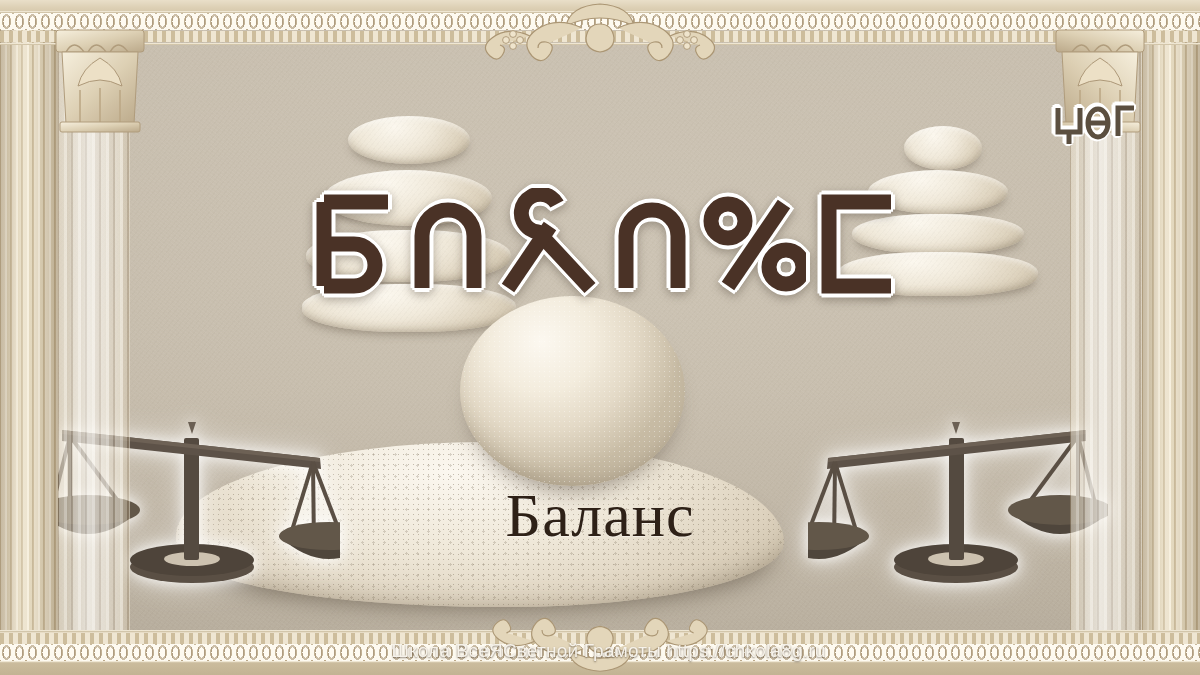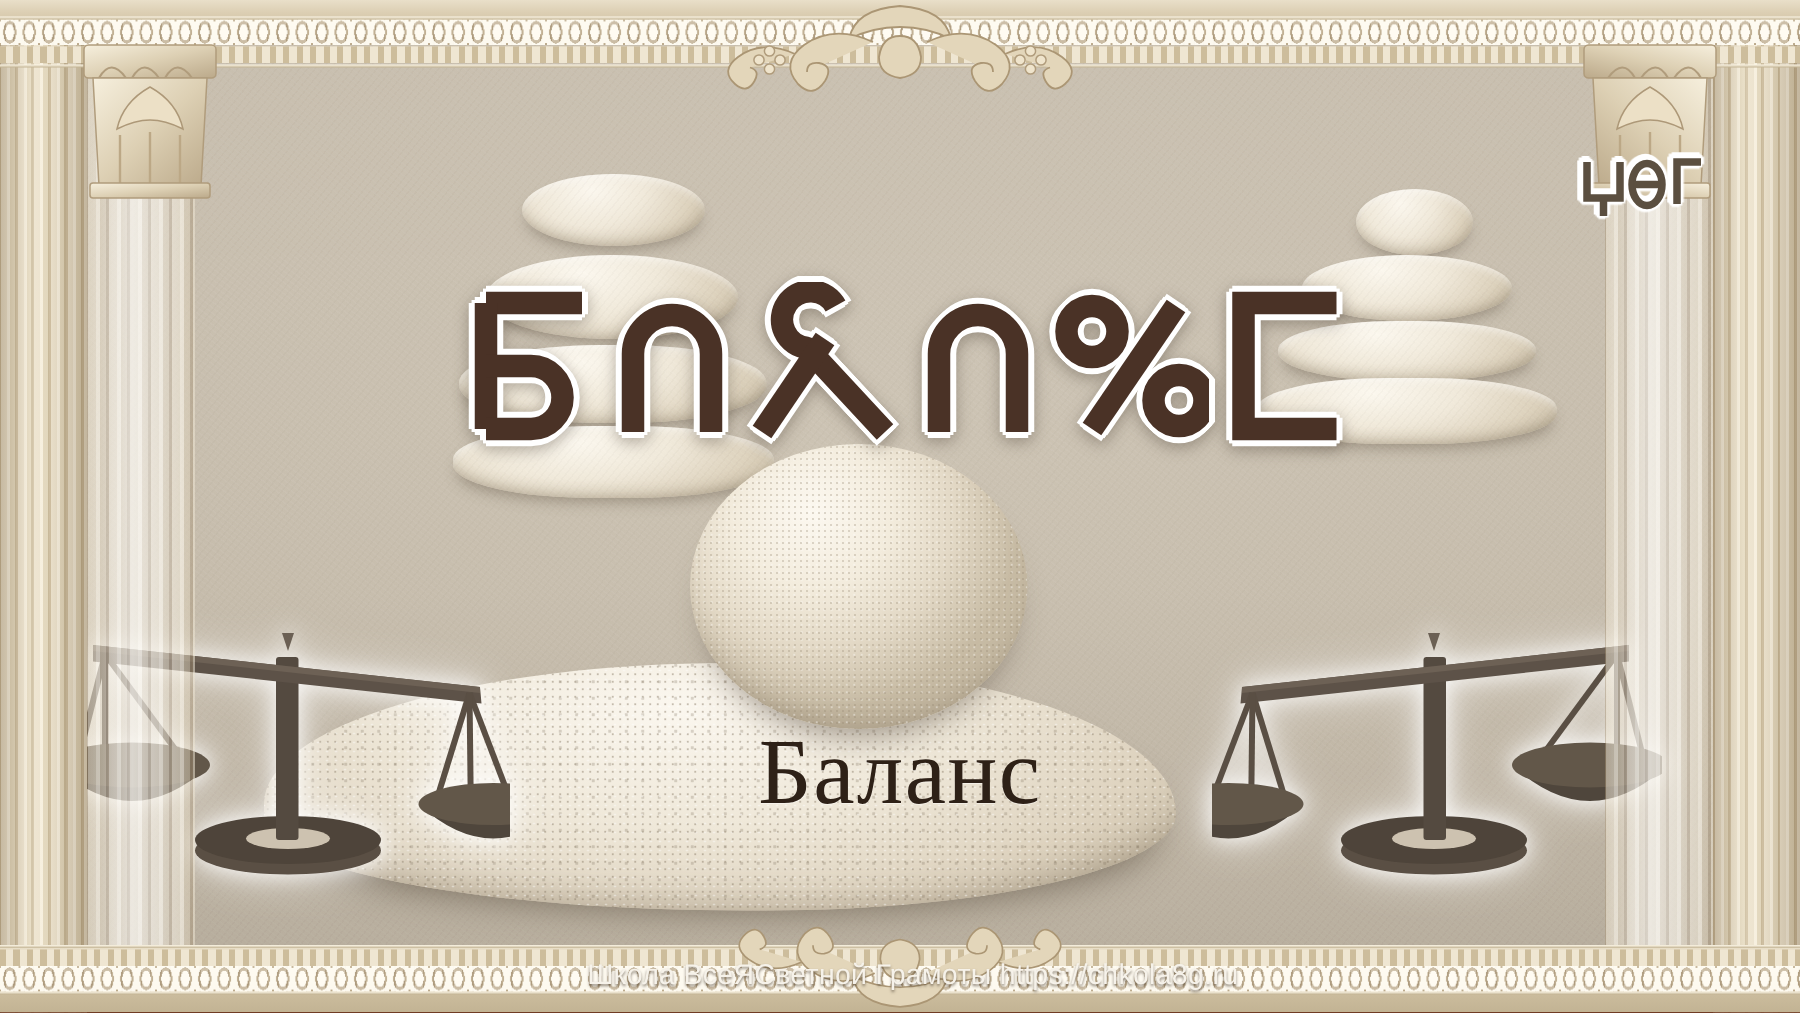--- a/index.html
+++ b/index.html
@@ -4,21 +4,21 @@
 <title>Баланс</title>
 <style>
   * { margin:0; padding:0; box-sizing:border-box; }
   html,body { background:#1a1a1a; }
   body { font-family:"Liberation Sans", sans-serif; }
 
   #stage {
     position:relative;
     width:1200px; height:675px;
     overflow:hidden;
-    background:#c2410c;
+    background:#4d7c0f;
   }
 
   
   .scene{
     position:absolute;
     left:58px; top:30px; right:58px; bottom:44px;
     overflow:hidden;
     background:
       radial-gradient(120% 90% at 50% 40%, #cfc6b6 0%, #c6bcab 55%, #b8ae9d 100%);
   }

